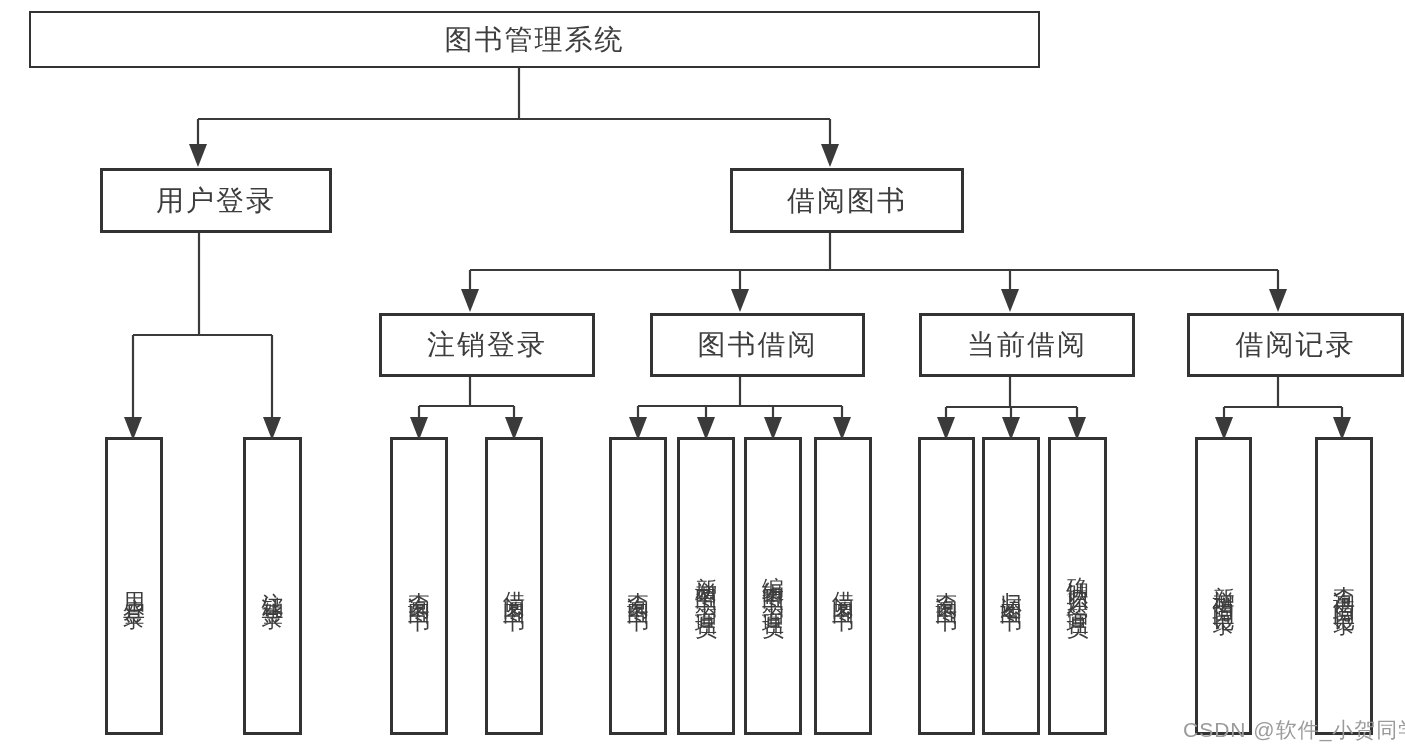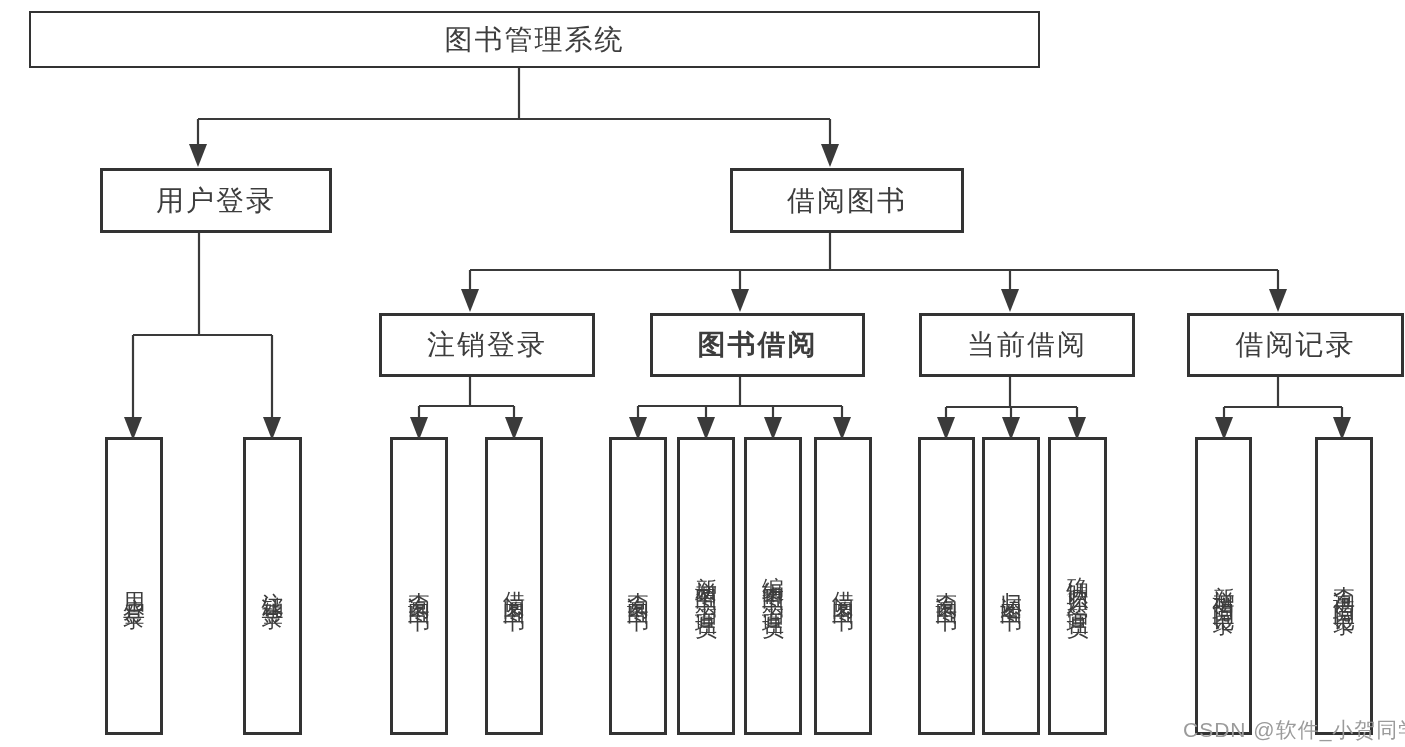--- a/index.html
+++ b/index.html
@@ -77,21 +77,21 @@
       <polygon points="1333,417 1351,417 1342,440"></polygon>
     </g>
   </svg>
 
   <div class="node hnode root" style="left:12px; top:11px; width:1011px; height:57px;">图书管理系统</div>
 
   <div class="node hnode" style="left:83px; top:168px; width:232px; height:65px;">用户登录</div>
   <div class="node hnode" style="left:713px; top:168px; width:234px; height:65px;">借阅图书</div>
 
   <div class="node hnode" style="left:362px; top:313px; width:216px; height:64px;">注销登录</div>
-  <div class="node hnode" style="left:633px; top:313px; width:215px; height:64px;font-weight:bold;">图书借阅</div>
+  <div class="node hnode" style="left:633px; top:313px; width:215px; height:64px;">图书借阅</div>
   <div class="node hnode" style="left:1170px; top:313px; width:217px; height:64px;">借阅记录</div>
   <div class="node hnode" style="left:902px; top:313px; width:216px; height:64px;">当前借阅</div>
 
   <div class="node leaf" style="left:105px; width:58px;">
     <span>用户登录</span>
     </div>
   <div class="node leaf" style="left:243px; width:59px;">
     <span>注销登录</span>
     </div>
 

